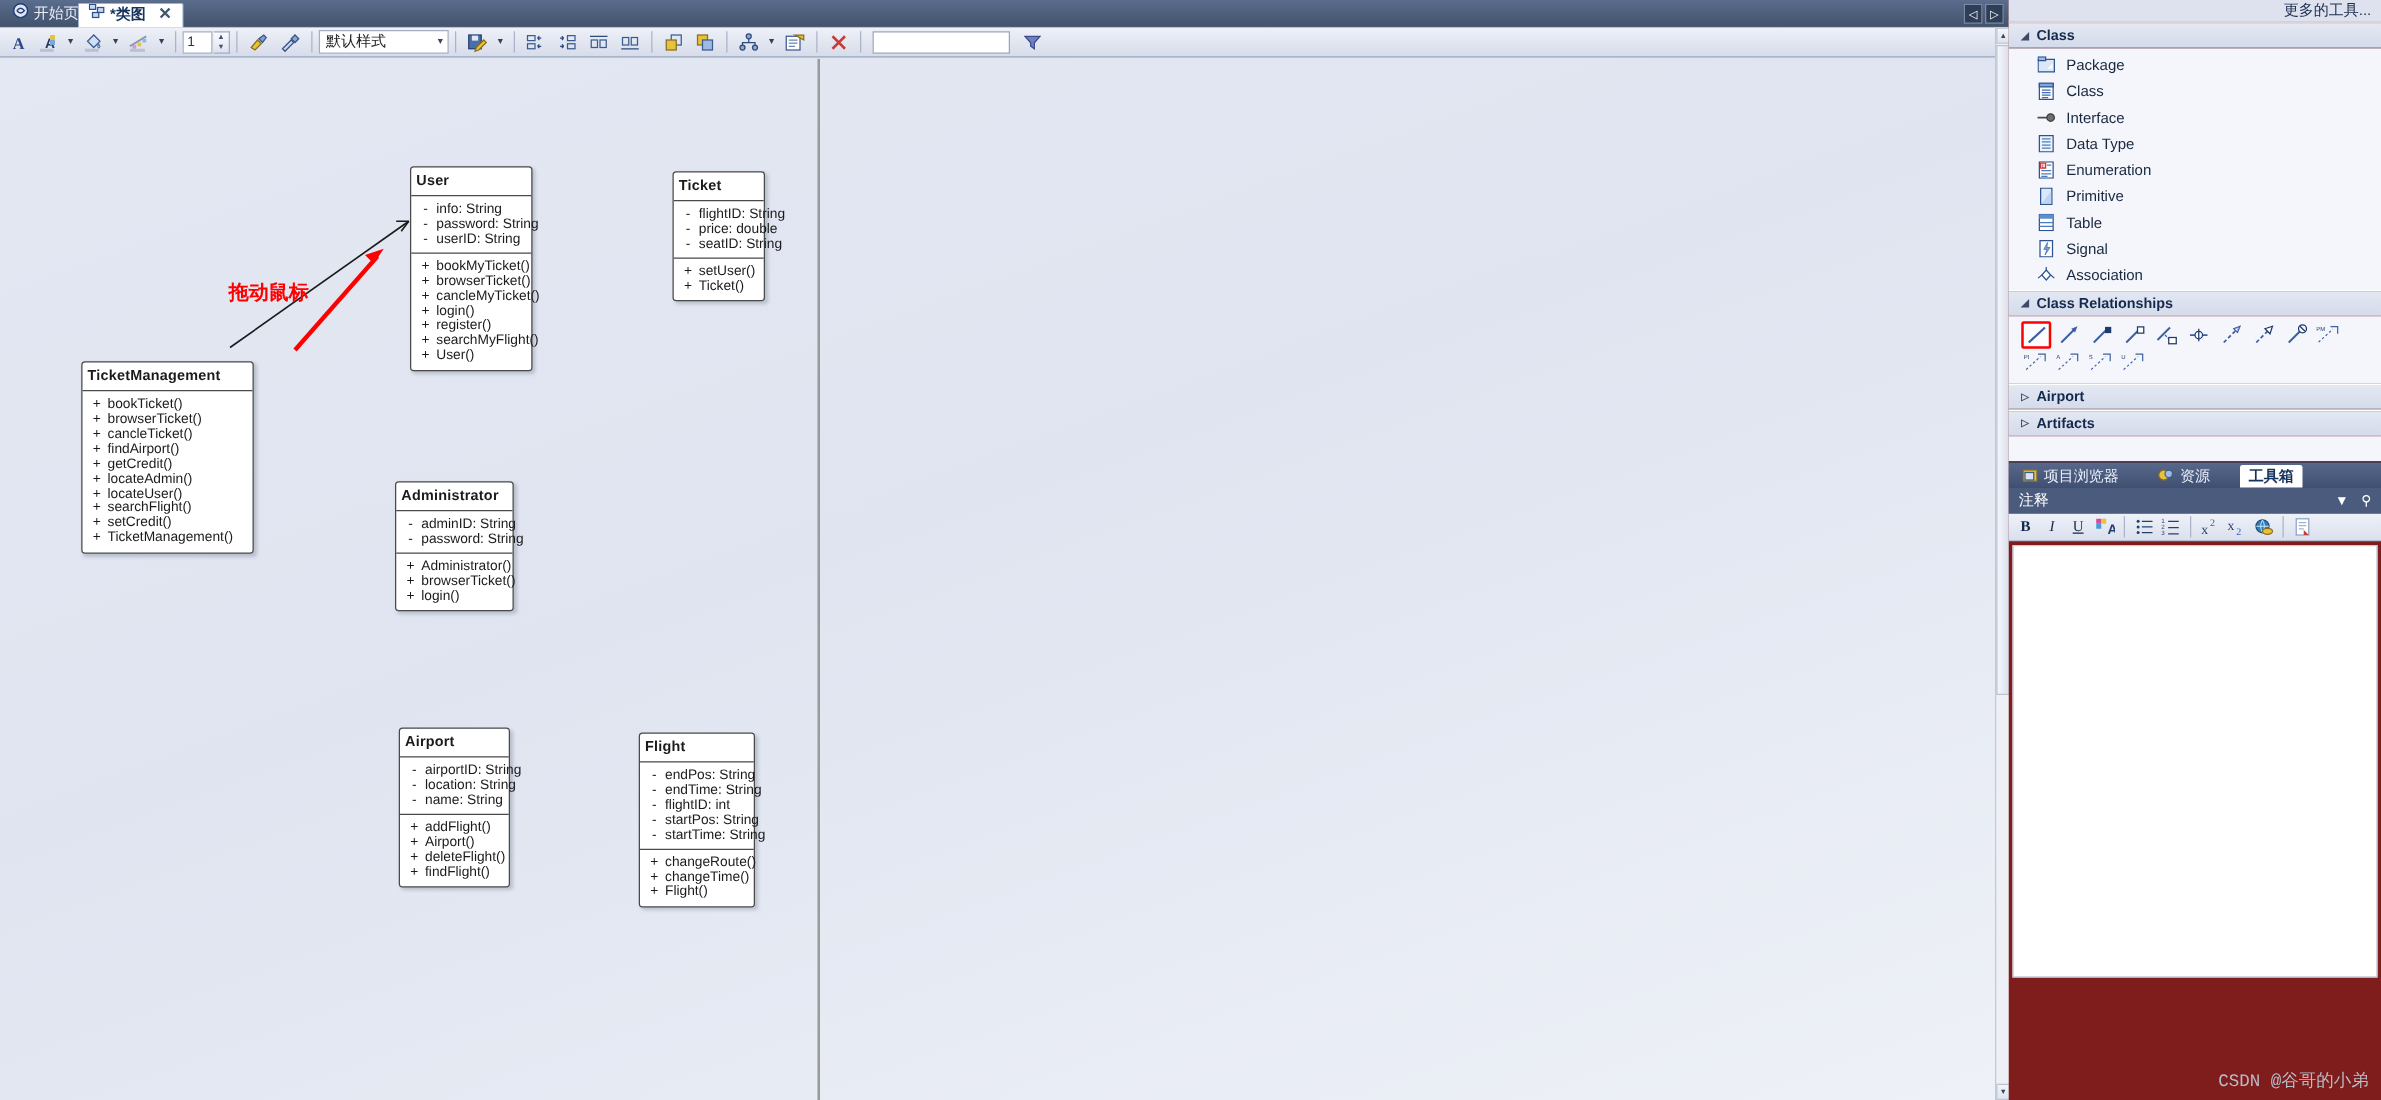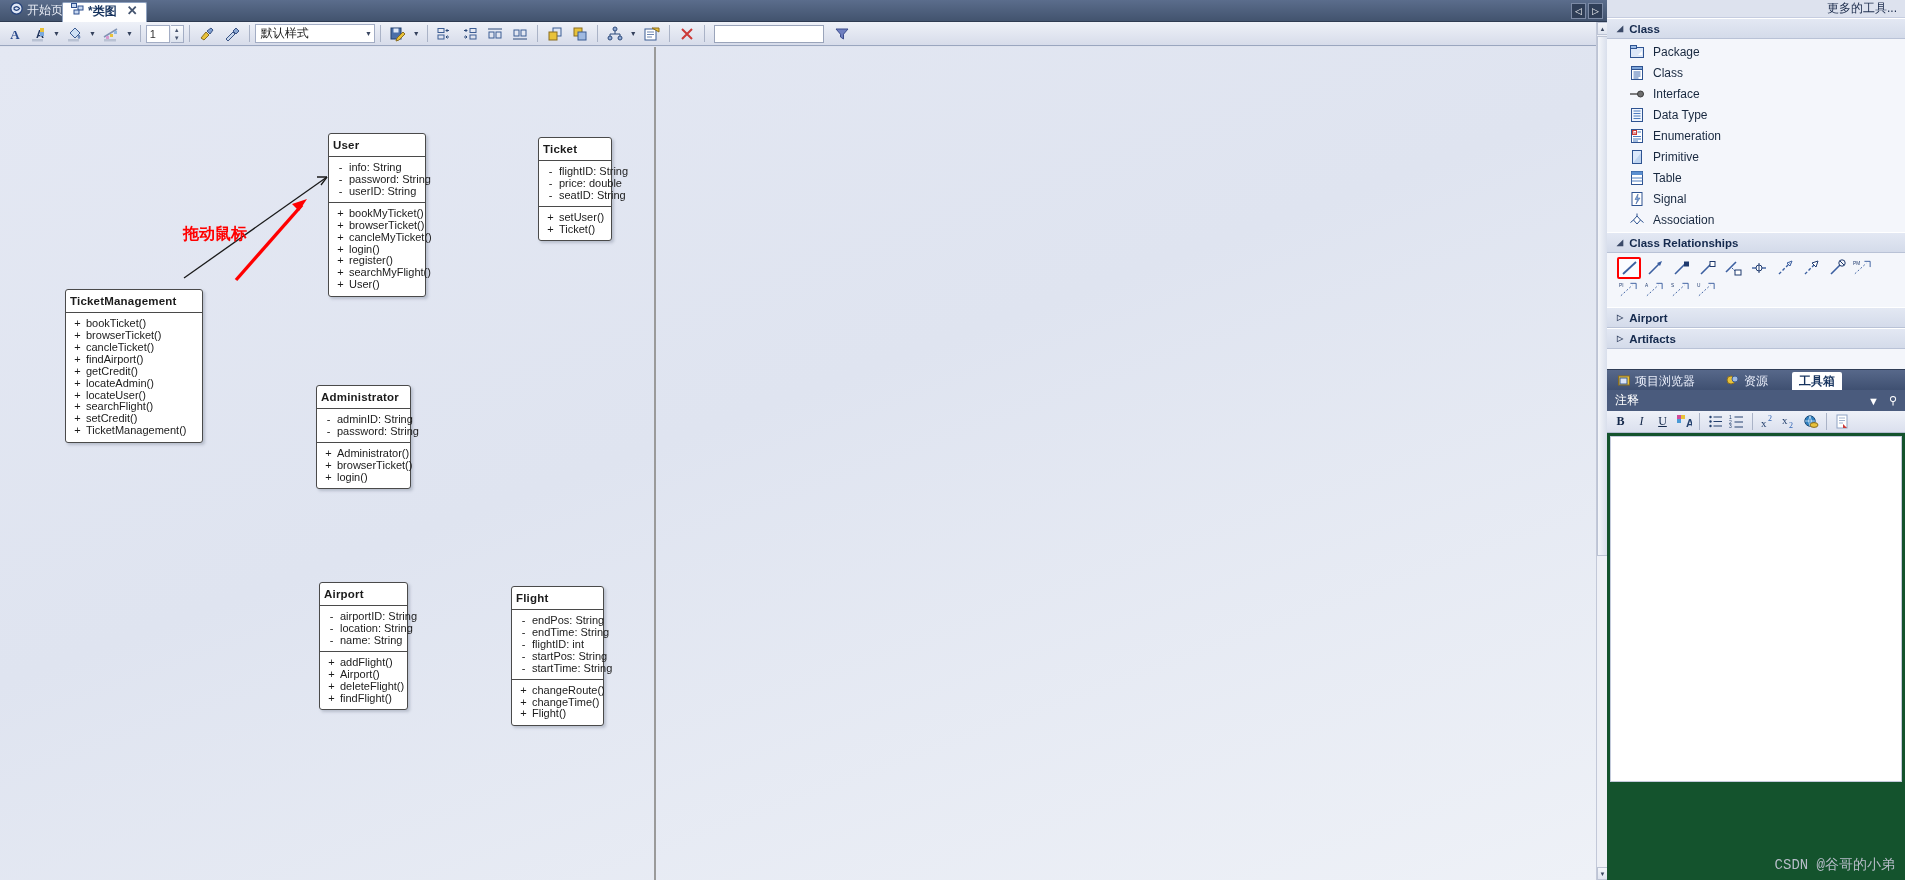--- a/index.html
+++ b/index.html
@@ -58,21 +58,21 @@
   .tsep { width:1px; height:17px; background:#aab3c7; margin:0 4px; }
   .caret { font-size:7px; color:#34415c; padding:0 2px; }
   .numbox {
     width:24px; height:18px; background:#fff; border:1px solid #a3adc4;
     font-size:11px; padding-left:3px; line-height:16px; color:#333;
   }
   .spin { display:flex; flex-direction:column; width:13px; height:18px;
           border:1px solid #a3adc4; border-left:none; background:linear-gradient(#fbfcfe,#dde3ee); }
   .spin i { flex:1; display:flex; align-items:center; justify-content:center; font-size:6px; color:#46536d; font-style:normal;}
   .stylecombo {
-    width:120px; height:19px; background:#fff; border:1px solid #a3adc4;
+    width:104px; height:19px; background:#fff; border:1px solid #a3adc4;
     display:flex; align-items:center; justify-content:space-between;
     font-size:12px; padding:0 2px 0 5px; color:#222;
   }
   .stylecombo .cb { font-size:7px; color:#3a4762; }
   .searchbox {
     width:110px; height:18px; background:#fff; border:1px solid #9aa4ba; margin-left:4px;
   }
 
   
   #canvas {
@@ -119,21 +119,21 @@
   .uml-vis { width:17px; text-align:center; flex:none; }
   .uml-name { white-space:nowrap; }
 
   
   .anno-text {
     position:absolute; color:#ff0000; font-weight:bold; font-size:16px;
     font-family:"DejaVu Sans", sans-serif;
   }
 
   
-  #right { position:absolute; left:1607px; top:0; width:298px; height:880px; background:#14532d; }
+  #right { position:absolute; left:1607px; top:0; width:298px; height:880px; background:#7f1d1d; }
   .moretools {
     height:18px; background:#dde2ee; font-size:12px; color:#1c2c4c;
     display:flex; align-items:center; justify-content:flex-end; padding-right:8px;
     border-bottom:1px solid #c6cde0;
   }
   .grp-header {
     height:21px; background:linear-gradient(#e3e8f3,#d4dbea);
     border-top:1px solid #ffffff; border-bottom:1px solid #b9c2d6;
     display:flex; align-items:center; gap:6px; padding-left:10px;
     font-weight:bold; font-size:11.5px; color:#14294d;

